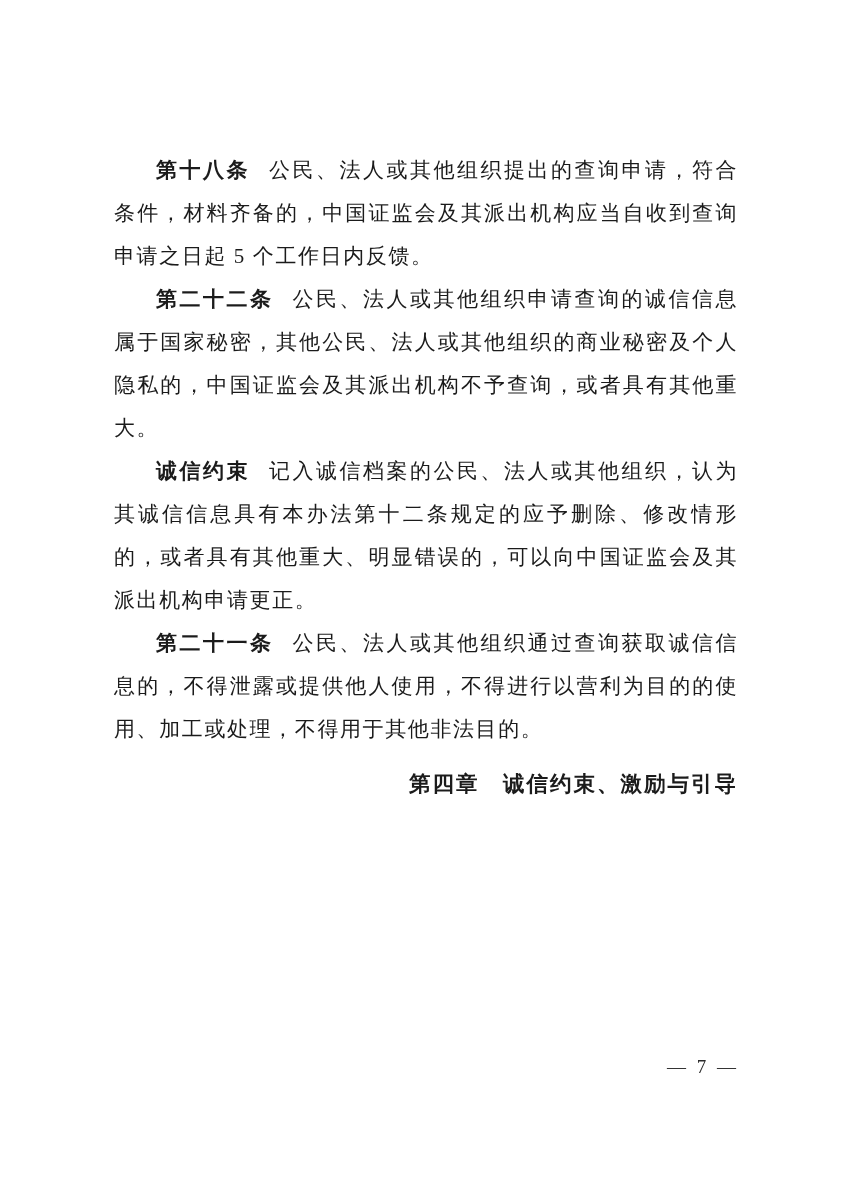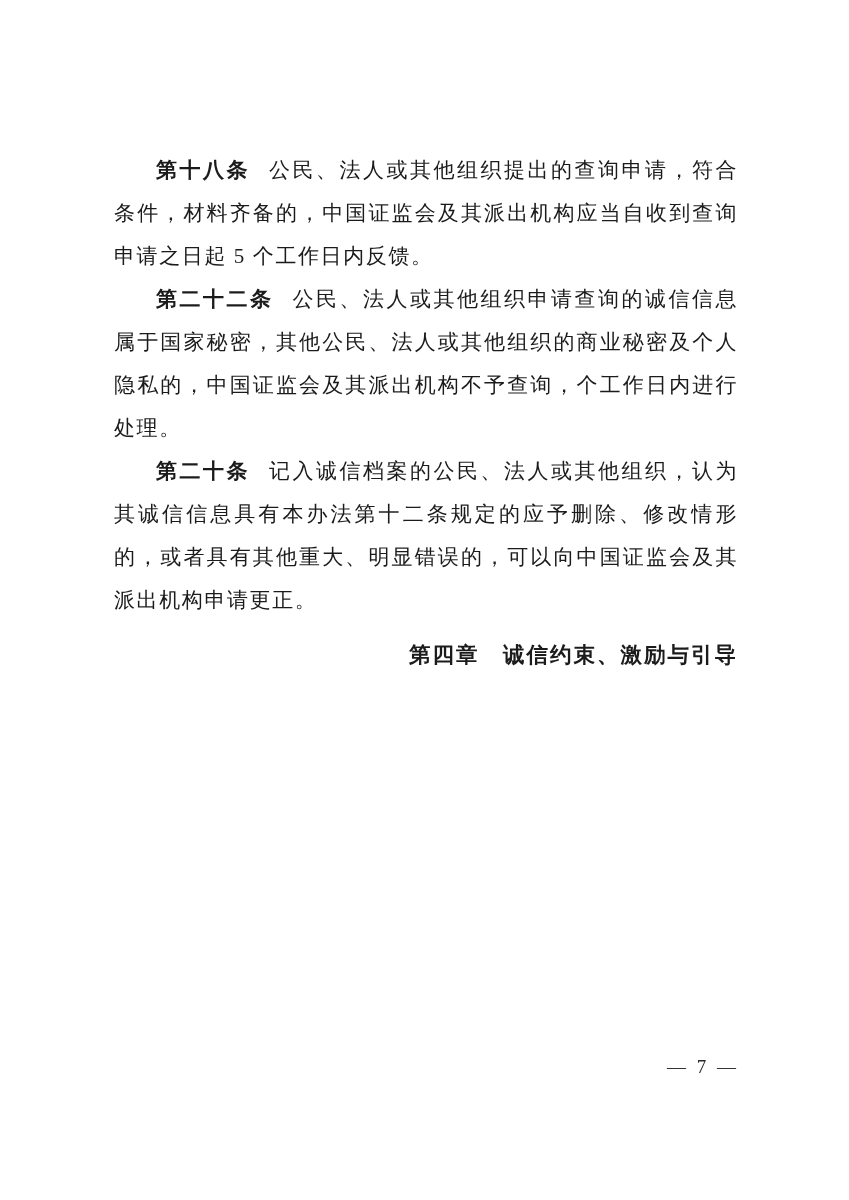--- a/index.html
+++ b/index.html
@@ -58,28 +58,31 @@
 <body>
 
 <div class="page">
   <div class="content">
 
     <p class="para">
       <span class="article-num">第十八条</span><span>公民、法人或其他组织提出的查询申请，符合条件，材料齐备的，中国证监会及其派出机构应当自收到查询申请之日起 5 个工作日内反馈。</span>
     </p>
 
     <p class="para">
-      <span class="article-num">第二十二条</span><span>公民、法人或其他组织申请查询的诚信信息属于国家秘密，其他公民、法人或其他组织的商业秘密及个人隐私的，中国证监会及其派出机构不予查询，个工作日内进行处理。</span>
+      <span class="article-num">第二十二条</span><span>公民、法人或其他组织申请查询的诚信信息属于国家秘密，其他公民、法人或其他组织的商业秘密及个人隐私的，中国证监会及其派出机构不予查询，或者具有其他重大。</span>
     </p>
 
     <p class="para">
-      <span class="article-num">第二十条</span><span>记入诚信档案的公民、法人或其他组织，认为其诚信信息具有本办法第十二条规定的应予删除、修改情形的，或者具有其他重大、明显错误的，可以向中国证监会及其派出机构申请更正。</span>
+      <span class="article-num">诚信约束</span><span>记入诚信档案的公民、法人或其他组织，认为其诚信信息具有本办法第十二条规定的应予删除、修改情形的，或者具有其他重大、明显错误的，可以向中国证监会及其派出机构申请更正。</span>
     </p>
 
 
+    <p class="para">
+      <span class="article-num">第二十一条</span><span>公民、法人或其他组织通过查询获取诚信信息的，不得泄露或提供他人使用，不得进行以营利为目的的使用、加工或处理，不得用于其他非法目的。</span>
+    </p>
 
     <h2 class="chapter-heading">第四章　诚信约束、激励与引导</h2>
 
 
   </div>
 
   <div class="page-number">— 7 —</div>
 </div>
 
 </body></html>

